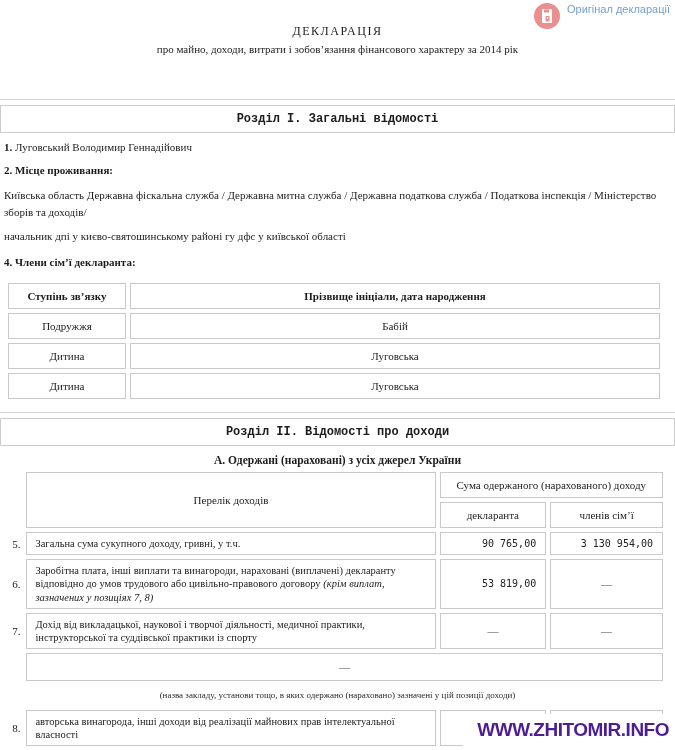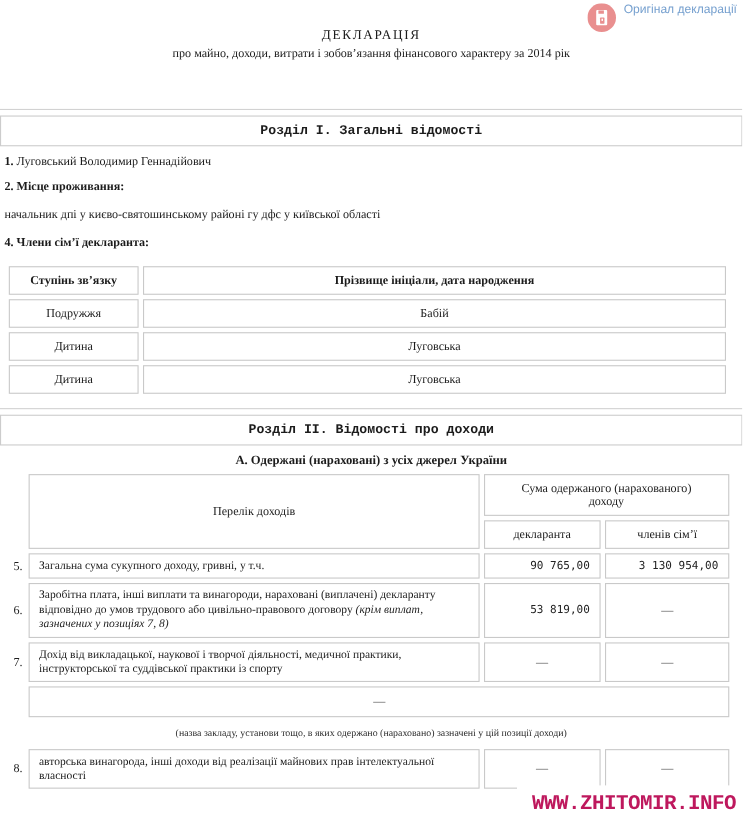--- a/index.html
+++ b/index.html
@@ -30,34 +30,34 @@
   .family-table th{font-weight:bold;}
   .family-table .c1{width:118px;}
   
   .sub-a{text-align:center;font-weight:bold;font-size:11.5px;margin:8px 0 2px 0;}
   
   .income-table{width:667px;}
   .income-table td{border:1px solid #c9c9c9;font-size:10.5px;vertical-align:middle;}
   .income-table td.num{border:none;text-align:right;font-size:11px;padding:0 2px 0 0;
       vertical-align:middle;background:transparent;}
   .income-table td.desc{padding:4px 8px;line-height:1.25;}
-  .income-table td.hdr{text-align:center;padding:6px 16px;font-size:11px;}
+  .income-table td.hdr{text-align:center;padding:6px 4px;font-size:11px;}
   .income-table td.val{font-family:"DejaVu Sans Mono","Liberation Mono",monospace;
       font-size:10px;text-align:right;padding:4px 9px 4px 2px;color:#222;}
   .income-table td.dash{text-align:center;color:#4a4a4a;font-size:11px;}
   .col-num{width:18px;}
   .col-desc{width:399px;}
   .col-d1{width:104px;}
   .col-d2{width:110px;}
   .it{font-style:italic;}
   .caption{text-align:center;font-size:9px;color:#2a2a2a;margin:5px 0 6px 0;}
   
   .watermark{position:absolute;right:0;bottom:0;background:#fff;
-      padding:5px 6px 9px 14px;font-family:Liberation Mono, monospace;
-      font-weight:bold;font-size:19px;color:#be185d;letter-spacing:-0.5px;}
+      padding:5px 6px 9px 14px;font-family:Liberation Sans, sans-serif;
+      font-weight:bold;font-size:19px;color:#4c1d95;letter-spacing:-0.5px;}
 </style>
 </head>
 <body>
 
 <div class="page">
 
   <div class="doc-header">
     <div class="title">ДЕКЛАРАЦІЯ</div>
     <div class="subtitle">про майно, доходи, витрати і зобов’язання фінансового характеру за 2014 рік</div>
   </div>
@@ -77,20 +77,21 @@
 
   <div class="hairline" style="margin-top:44px;"></div>
 
   <div class="section-bar">
     <span>Розділ I. Загальні відомості</span>
   </div>
 
   <div class="content">
     <p class="item first-line"><span class="bold">1.</span> <span>Луговський Володимир Геннадійович</span></p>
     <p class="item bold">2. Місце проживання:</p>
+    <p class="pos-line">Київська область Державна фіскальна служба / Державна митна служба / Державна податкова служба / Податкова інспекція / Міністерство зборів та доходів/</p>
     <p class="pos-line">начальник дпі у києво-святошинському районі гу дфс у київської області</p>
     <p class="item bold">4. Члени сім’ї декларанта:</p>
 
     <table class="family-table">
       <colgroup>
           <col class="c1">
           <col>
         </colgroup>
       <tbody>
           <tr>

